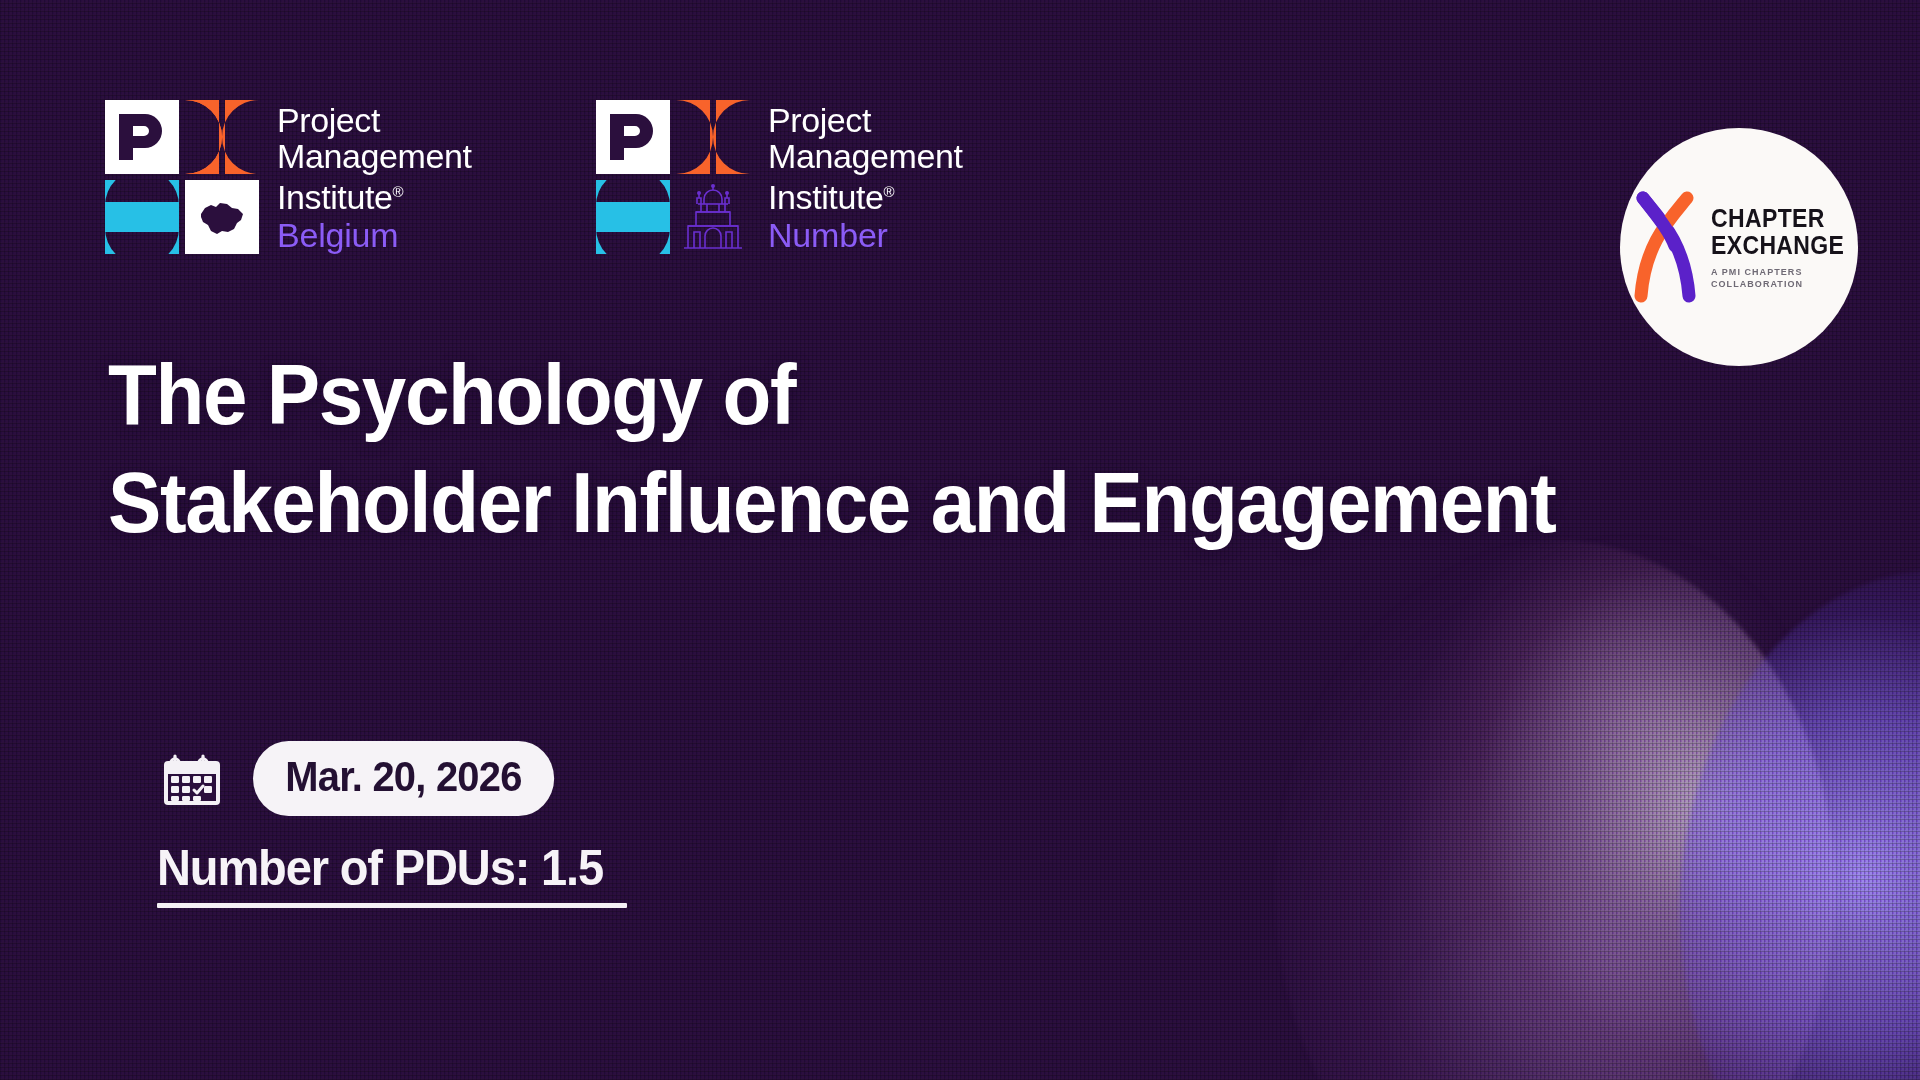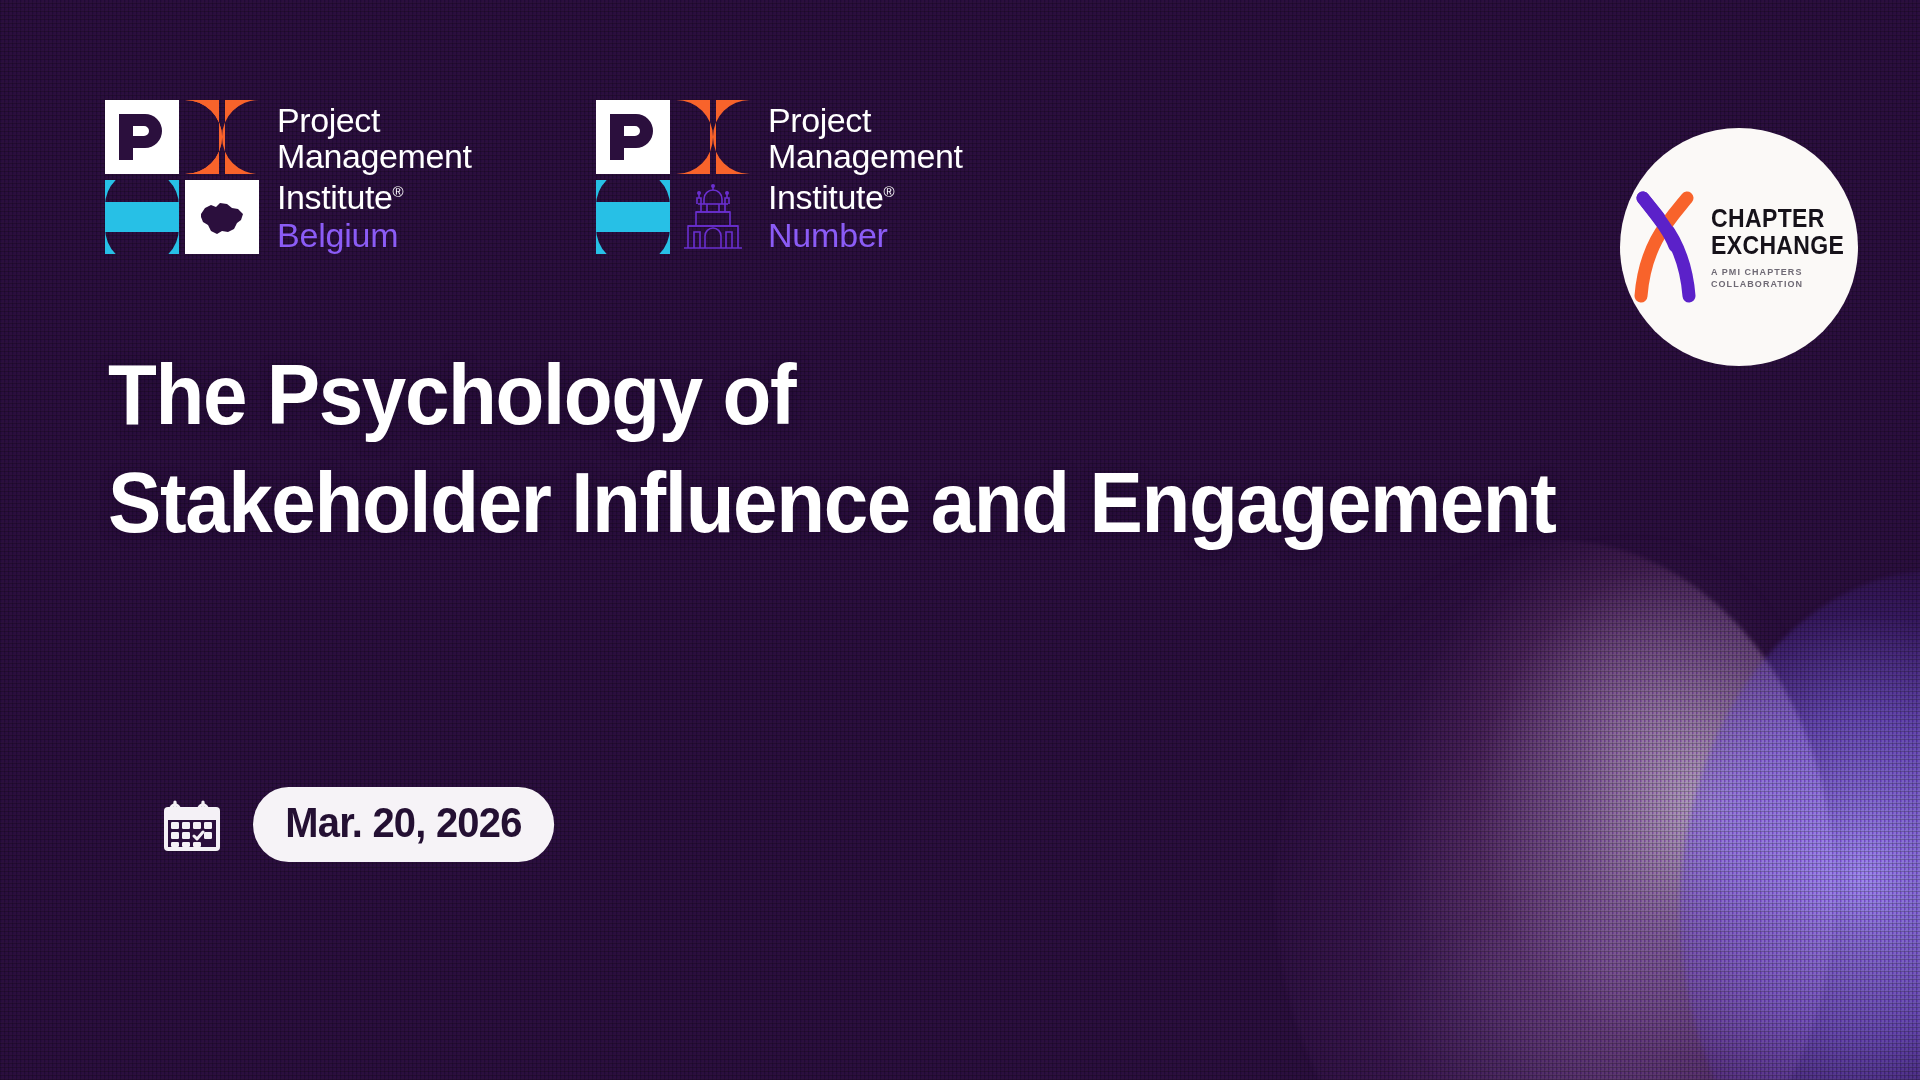--- a/index.html
+++ b/index.html
@@ -408,17 +408,23 @@
               <rect x="23" y="51" width="8" height="5" rx="1.2"></rect>
               <rect x="34" y="51" width="8" height="5" rx="1.2"></rect>
             </g>
             <path d="M35 45 l3 3 l6 -7" stroke="#f4f1f6" stroke-width="3" fill="none" stroke-linecap="round" stroke-linejoin="round"></path>
           </svg>
         </div>
         <div id="date-pill">Mar. 20, 2026</div>
       </div>
 
 
+      <div class="detail-row" id="row-pdus">
+        <div id="pdu-wrap">
+          <span id="pdu-text">Number of PDUs:  1.5</span>
+          <div id="pdu-underline"></div>
+        </div>
+      </div>
 
     </div>
   </div>
 
 </div>
 
 </body></html>

